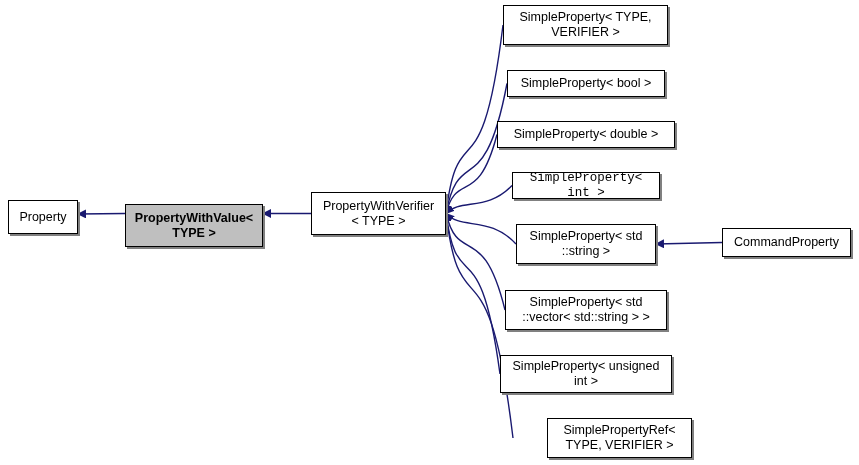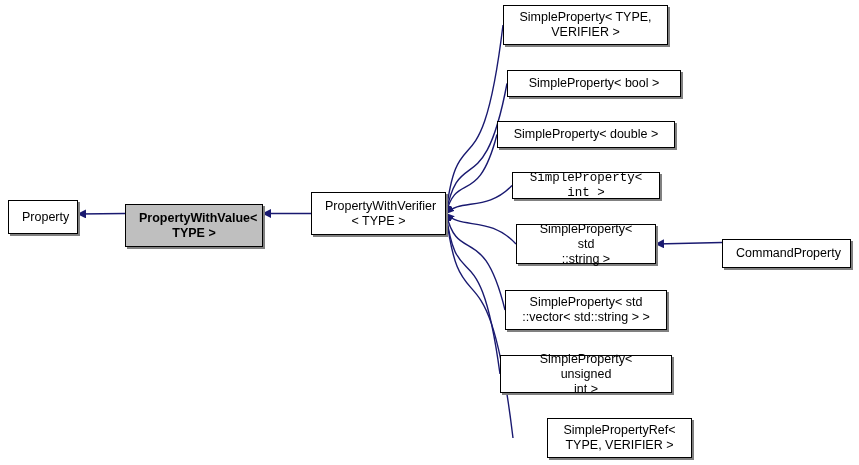--- a/index.html
+++ b/index.html
@@ -30,21 +30,21 @@
     display: flex;
     align-items: center;
     justify-content: flex-end;
     text-align: center;
     font-size: 12.5px;
     line-height: 15px;
     color: #000000;
     letter-spacing: 0px;
     box-shadow: 2px 2px 0 0 #808080;
     white-space: pre-line;
-    padding: 0 13px;
+    padding: 0 3px;
   }
   .node.current {
     background: #bfbfbf;
   }
   .node-label {
     display: block;
     width: 100%;
     white-space: pre-line;
   }
 </style>
@@ -75,27 +75,27 @@
   </svg>
 
   <div id="node-layer">
       <div class="node" style="left: 8px; top: 200px; width: 70px; height: 34px;"><span class="node-label">Property</span></div>
       <div class="node current" style="left: 125px; top: 204px; width: 138px; height: 43px; font-weight: bold;"><span class="node-label">PropertyWithValue&lt;
 TYPE &gt;</span></div>
       <div class="node" style="left: 311px; top: 192px; width: 135px; height: 43px;"><span class="node-label">PropertyWithVerifier
 &lt; TYPE &gt;</span></div>
       <div class="node" style="left: 503px; top: 5px; width: 165px; height: 40px;"><span class="node-label">SimpleProperty&lt; TYPE,
 VERIFIER &gt;</span></div>
-      <div class="node" style="left: 507px; top: 70px; width: 174px; height: 27px;"><span class="node-label">SimpleProperty&lt; bool &gt;</span></div>
+      <div class="node" style="left: 507px; top: 70px; width: 158px; height: 27px;"><span class="node-label">SimpleProperty&lt; bool &gt;</span></div>
       <div class="node" style="left: 497px; top: 121px; width: 178px; height: 27px;"><span class="node-label">SimpleProperty&lt; double &gt;</span></div>
       <div class="node" style="left: 512px; top: 172px; width: 148px; height: 27px; font-family: Liberation Mono, monospace;"><span class="node-label">SimpleProperty&lt; int &gt;</span></div>
       <div class="node" style="left: 516px; top: 224px; width: 140px; height: 40px;"><span class="node-label">SimpleProperty&lt; std
 ::string &gt;</span></div>
       <div class="node" style="left: 505px; top: 290px; width: 162px; height: 40px;"><span class="node-label">SimpleProperty&lt; std
 ::vector&lt; std::string &gt; &gt;</span></div>
       <div class="node" style="left: 500px; top: 355px; width: 172px; height: 38px;"><span class="node-label">SimpleProperty&lt; unsigned
 int &gt;</span></div>
       <div class="node" style="left: 513px; top: 418px; width: 145px; height: 40px; margin-left: 34px;"><span class="node-label">SimplePropertyRef&lt;
 TYPE, VERIFIER &gt;</span></div>
-      <div class="node" style="left: 722px; top: 228px; width: 129px; height: 29px; margin-top: 11px;"><span class="node-label">CommandProperty</span></div>
+      <div class="node" style="left: 722px; top: 228px; width: 129px; height: 29px;"><span class="node-label">CommandProperty</span></div>
     </div>
 
 </div>
 
 </body></html>

